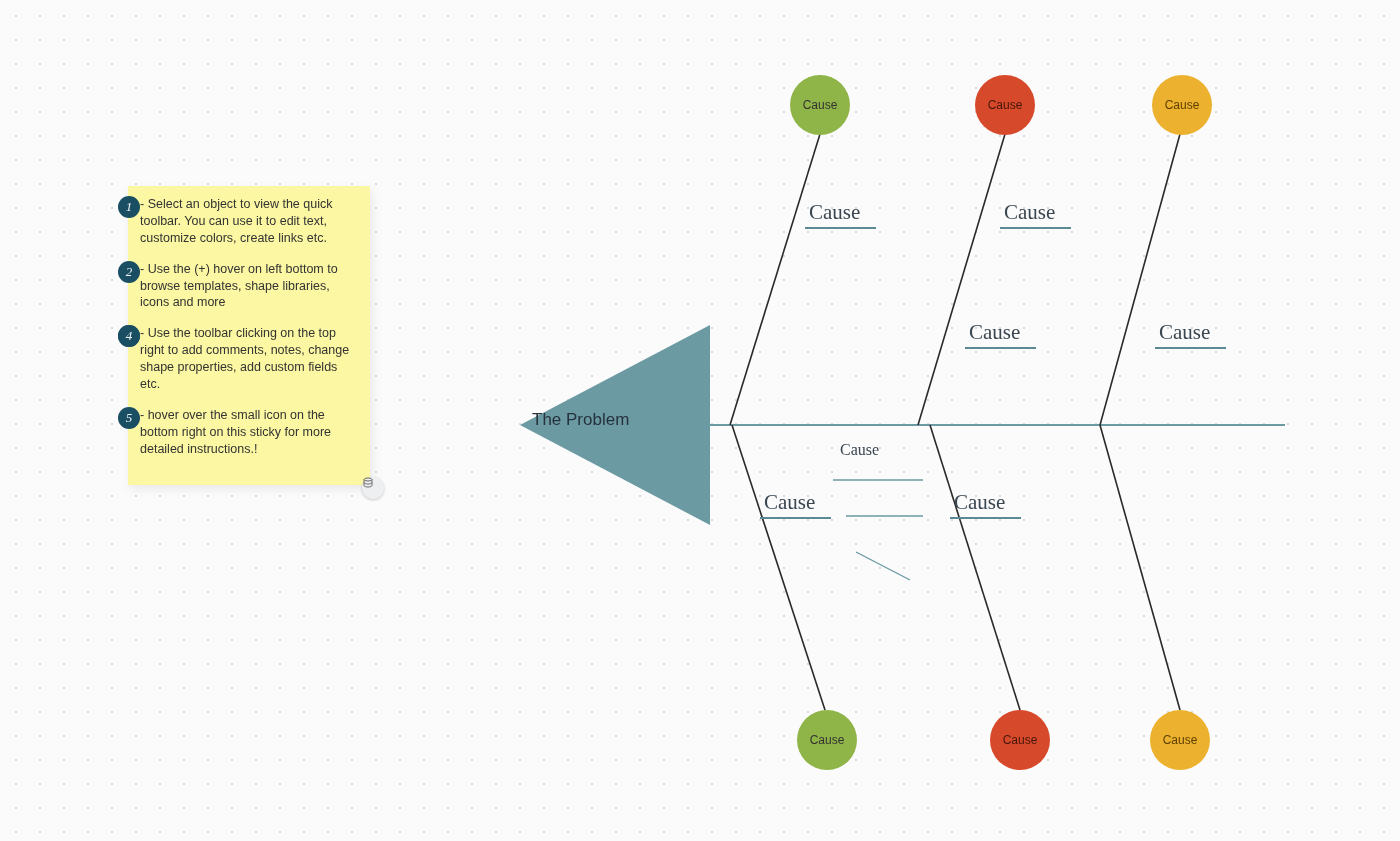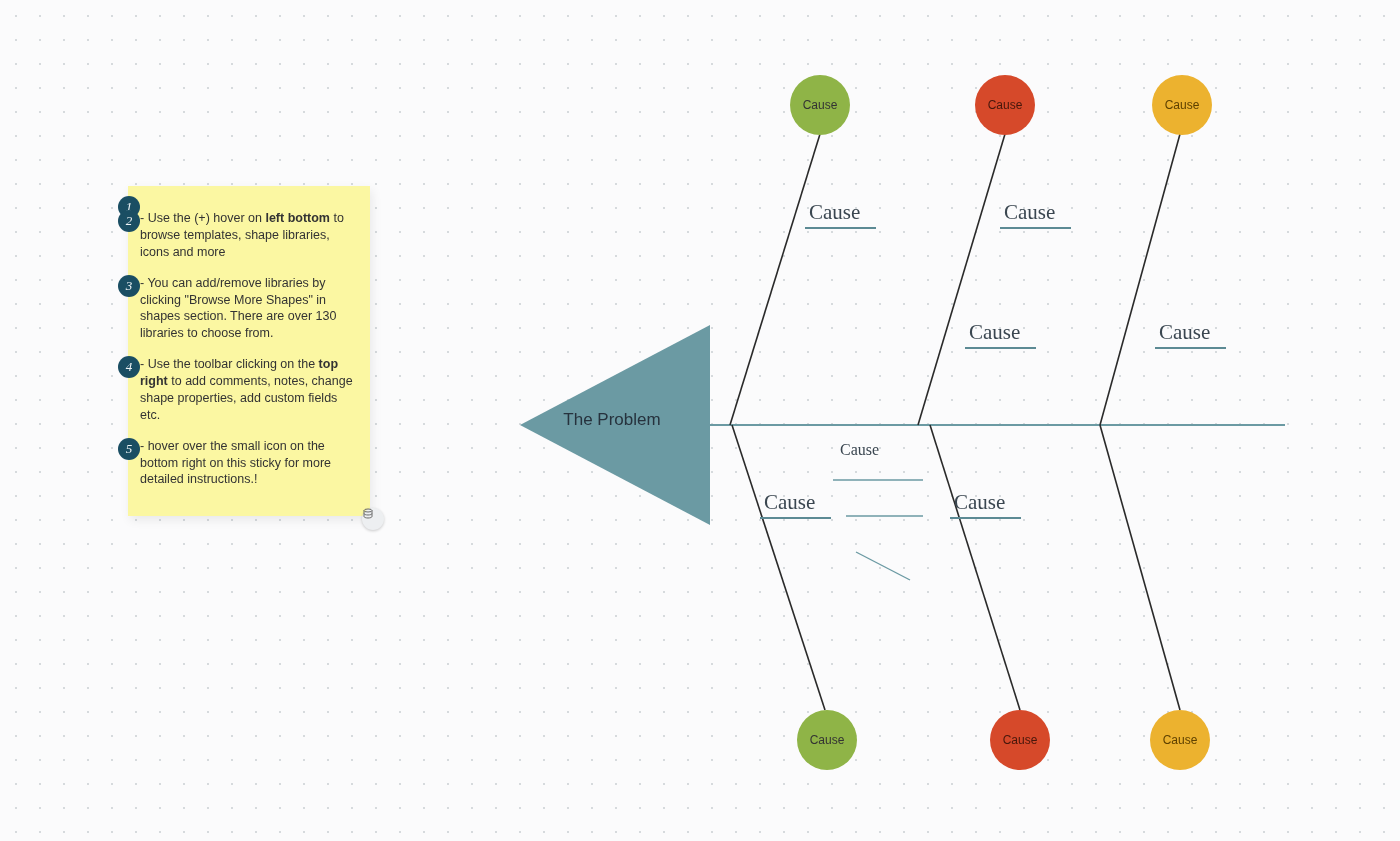--- a/index.html
+++ b/index.html
@@ -47,21 +47,21 @@
     border-radius: 50%;
     background: #1a4e63;
     color: #eef4f6;
     font-style: italic;
     font-family: Georgia, serif;
     font-size: 13px;
     text-align: center;
     line-height: 22px;
   }
   .sticky .item { position: relative; }
-  .sticky b { font-weight: 700; }
+  .sticky b { font-weight: 400; }
 
   .db-icon {
     position: absolute;
     right: -14px;
     bottom: -14px;
     width: 22px;
     height: 22px;
     border-radius: 50%;
     background: #edeff1;
     box-shadow: 0 1px 3px rgba(0,0,0,0.2);
@@ -75,21 +75,20 @@
     position: absolute;
     inset: 0;
   }
   svg { position: absolute; left: 0; top: 0; }
 
   .problem-label {
     position: absolute;
     left: 532px;
     top: 410px;
     width: 160px;
-    text-align: center;
     font-size: 17px;
     color: #26323d;
   }
 
   .cause-circle {
     position: absolute;
     width: 60px;
     height: 60px;
     border-radius: 50%;
     display: flex;
@@ -117,29 +116,29 @@
   }
 </style>
 </head>
 <body>
 
 <div class="grid"></div>
 
 <div class="sticky">
   <div class="item">
     <div class="num-badge">1</div>
-    <b></b><span></span>
+    <span>- Select an object to view the quick toolbar. You can use it to edit text, customize colors, create links etc.</span><b></b><span></span>
   </div>
   <div class="item">
     <div class="num-badge">2</div>
     <span>- Use the (+) hover on </span><b>left bottom</b><span> to browse templates, shape libraries, icons and more</span>
   </div>
   <div class="item">
     <div class="num-badge">3</div>
-    <span>- You can add/remove libraries by clicking "Browse More Shapes" in shapes section. There are over 130 libraries to choose from.</span><b></b><span></span>
+    <b></b><span></span>
   </div>
   <div class="item">
     <div class="num-badge">4</div>
     <span>- Use the toolbar clicking on the </span><b>top right</b><span> to add comments, notes, change shape properties, add custom fields etc.</span>
   </div>
   <div class="item">
     <div class="num-badge">5</div>
     <span>- hover over the small icon on the bottom right on this sticky for more detailed instructions.!</span><b></b><span></span>
   </div>
   <div class="db-icon">

